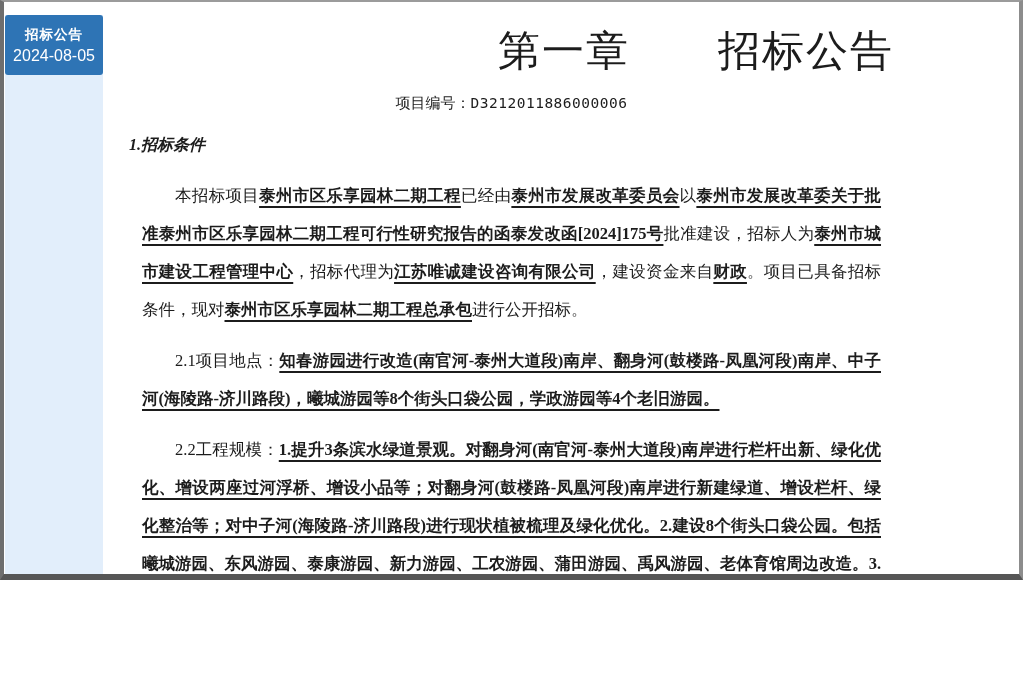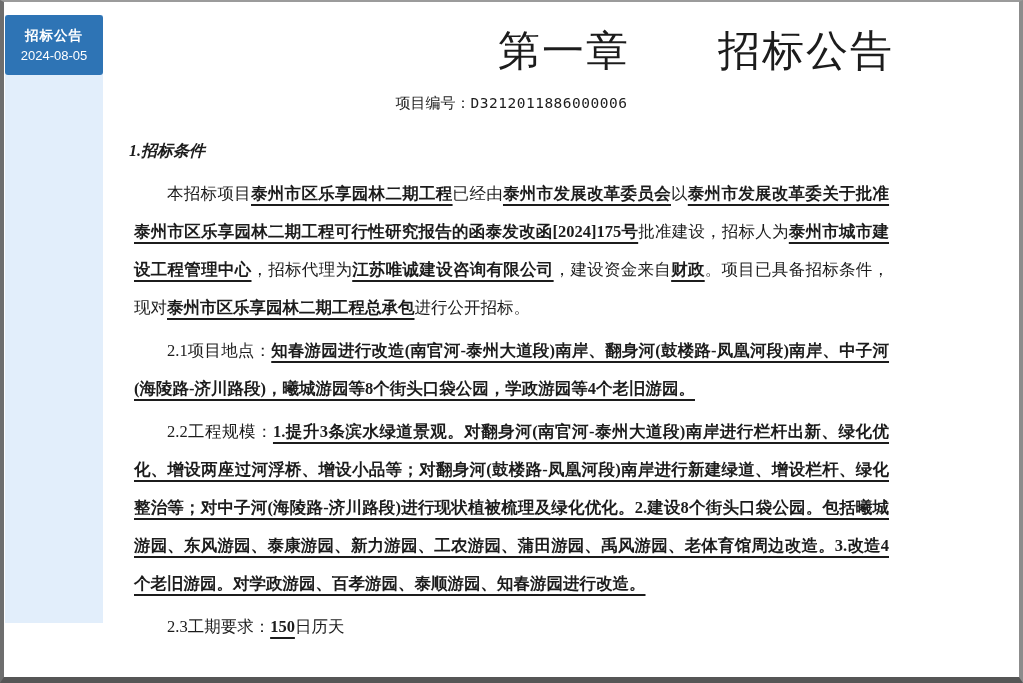--- a/index.html
+++ b/index.html
@@ -1,18 +1,18 @@
 <!DOCTYPE html>
 <html lang="zh"><head>
 <meta charset="utf-8">
 <style>
   html,body{margin:0;padding:0;background:#ffffff;}
   .page{
     position:relative;
-    width:1023px;height:683px;
+    width:1023px;height:580px;
     box-sizing:border-box;
     background:#ffffff;
     border-top:2px solid #9b9b9b;
     border-right:4px solid #8c8c8c;
     border-bottom:6px solid #565656;
     border-left:4px solid #6e6e6e;
     overflow:hidden;
     font-family:"Liberation Serif","DejaVu Serif",serif;
     color:#1c1c1c;
   }
@@ -29,21 +29,21 @@
     background:#2e74b5;
     border-radius:3px;
     color:#ffffff;
     display:flex;flex-direction:column;
     align-items:center;justify-content:center;
     gap:3px;
     font-family:"Liberation Sans","DejaVu Sans",sans-serif;
     cursor:pointer;
   }
   .sidebar-active .t1{font-size:13.5px;font-weight:bold;letter-spacing:1px;}
-  .sidebar-active .t2{font-size:13px;}
+  .sidebar-active .t2{font-size:16px;}
   
   .doc{
     position:absolute;
     left:125px;top:0;
     width:765px;height:683px;
     padding-top:20px;
     box-sizing:border-box;
   }
   .doc-title{
     margin:0 0 10px 0;
@@ -51,32 +51,32 @@
     font-size:42px;
     line-height:58px;
     font-weight:normal;
     letter-spacing:2px;
     white-space:pre;
   }
   .proj-no{
     text-align:center;
     font-size:15px;
     line-height:26px;
-    margin-bottom:16px;
+    margin-bottom:10px;
   }
   .proj-no .code{font-family:"DejaVu Sans Mono","Liberation Mono",monospace;font-size:14.5px;letter-spacing:0.5px;}
   .sec-heading{
     margin:2px 0 0 0;
     font-size:16px;
     font-weight:bold;
     line-height:38px;
     font-style:italic;
   }
   .para{
-    margin:5px;
+    margin:13px;
     font-size:16.5px;
     line-height:38px;
     text-indent:2em;
     text-align:justify;
     word-break:break-all;
   }
   .para .bu{
     font-weight:bold;
     text-decoration:underline;
     text-decoration-thickness:1.5px;

